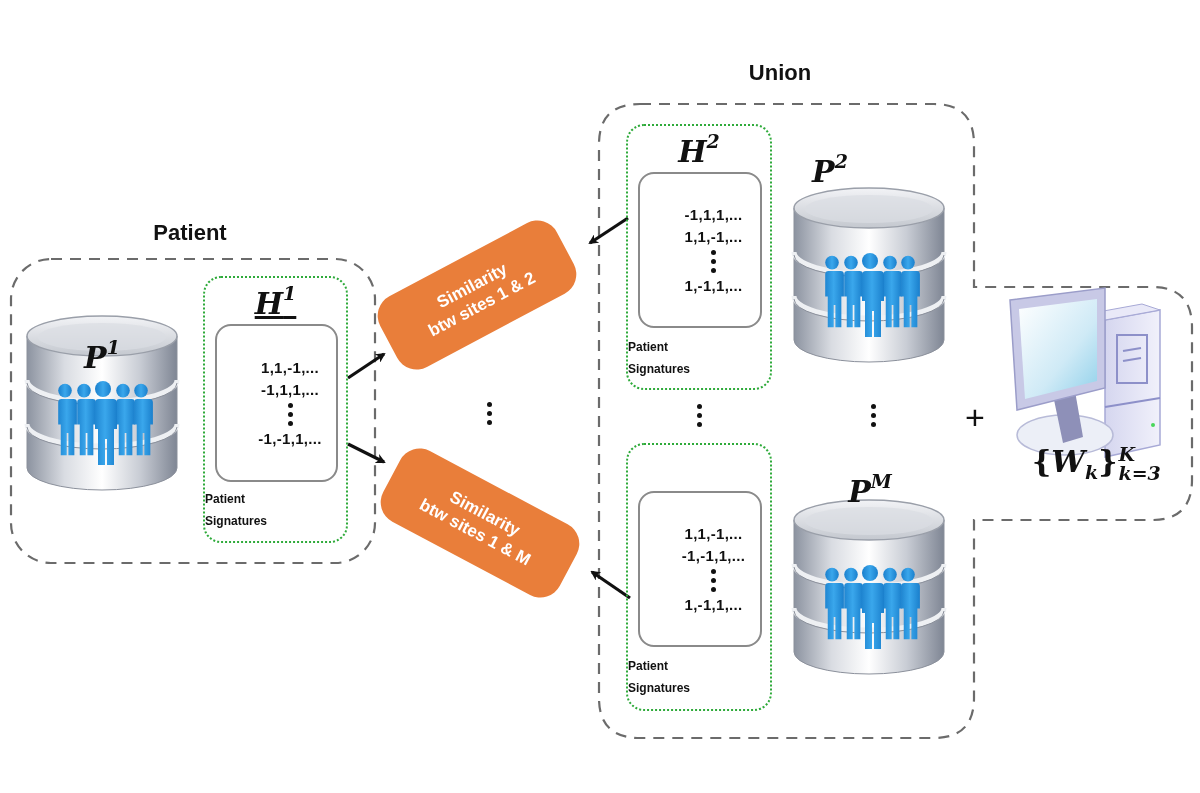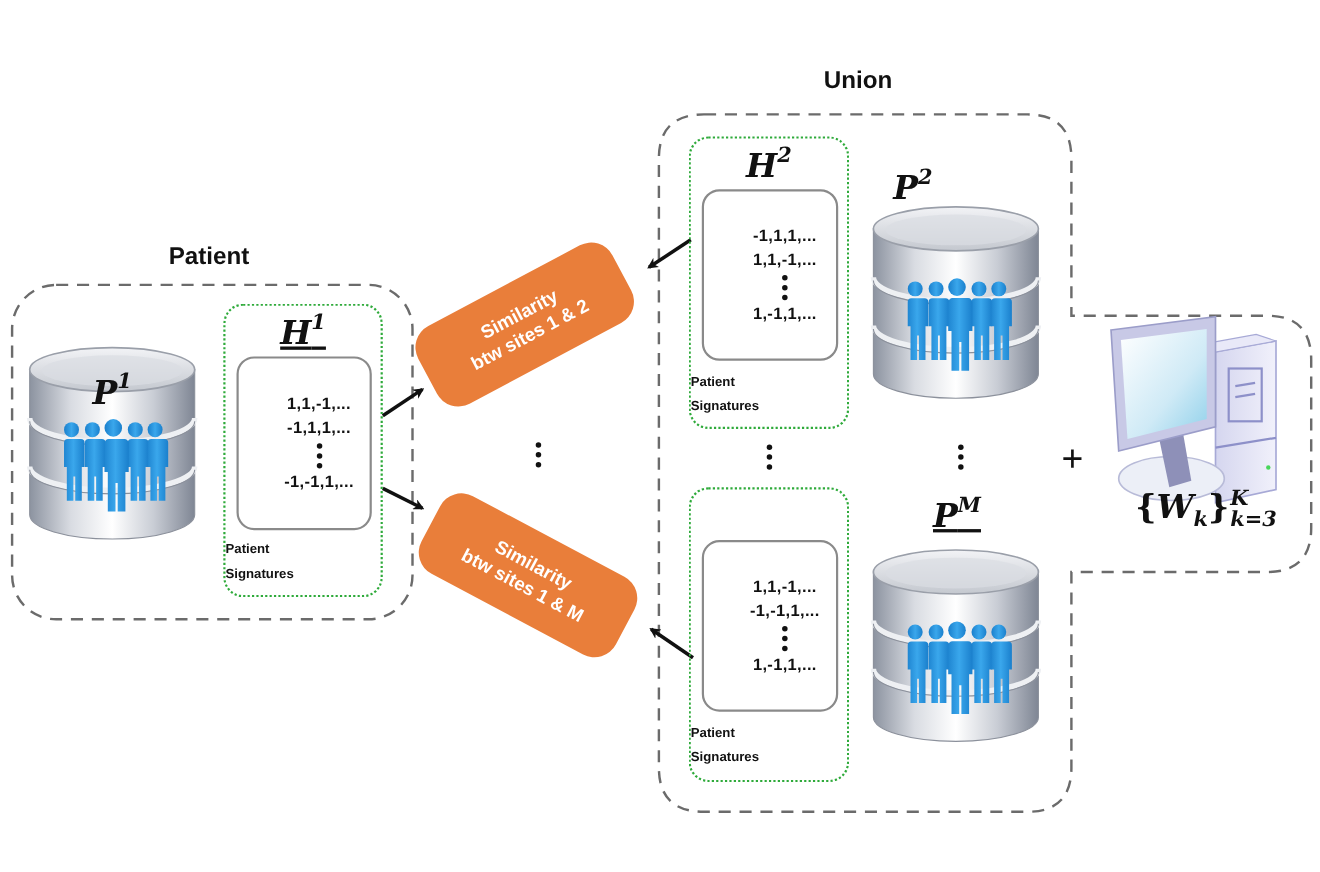--- a/index.html
+++ b/index.html
@@ -194,21 +194,21 @@
         <span></span>
         <span></span>
       </div>
     <div class="sig-line">1,-1,1,...</div>
   </div>
   <div class="sig-caption" style="position:absolute; left:0; right:0; top:210px;">
     <div>Patient</div>
     <div>Signatures</div>
   </div>
 </div>
-<div class="abs math" style="left:820px; top:448px; width:100px;text-decoration:underline;"><span>P</span><sup>M</sup></div>
+<div class="abs math" style="left:820px; top:470px; width:100px;"><span>P</span><sup>M</sup></div>
 
 <div class="abs plus" style="left:965px; top:398px;">+</div>
 
 <div class="abs" style="left:1032px; top:444px; font-family:'DejaVu Serif', serif; font-weight:bold; font-size:30px;">
   <span style="font-style:normal;">{</span><span style="font-style:italic;">W</span><sub style="font-style:italic; font-size:19px;">k</sub><span style="font-style:normal;">}</span><span style="display:inline-flex; flex-direction:column; vertical-align:middle; line-height:19px; font-size:19px; font-style:italic; margin-left:1px;">
       <span>K</span>
       <span>k=3</span>
     </span>
 </div>
 

